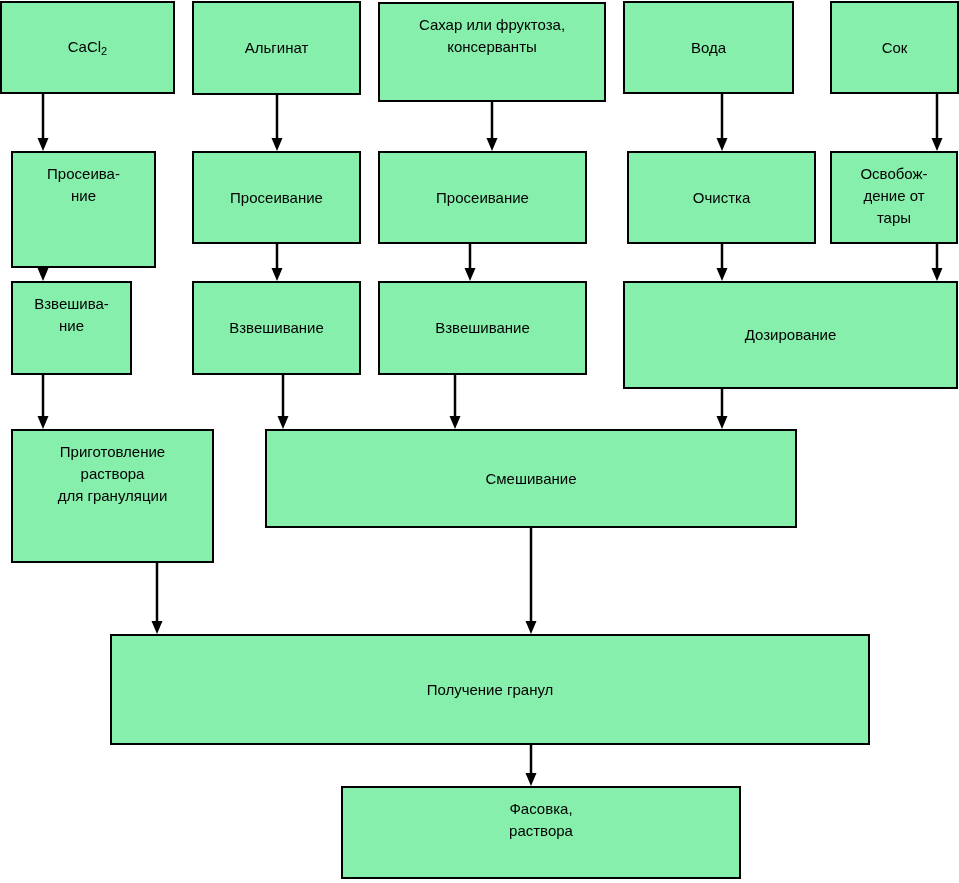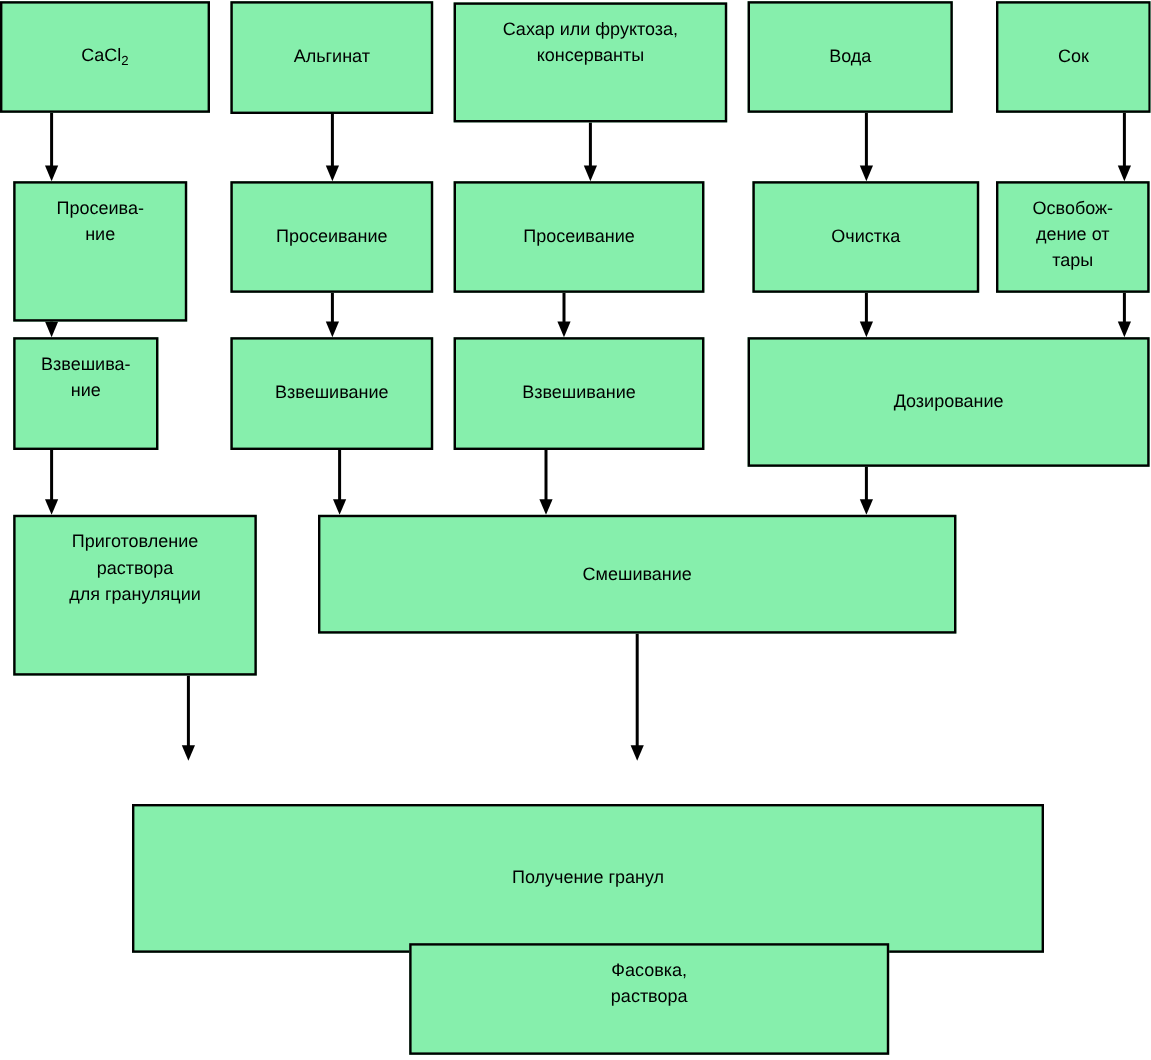--- a/index.html
+++ b/index.html
@@ -141,17 +141,17 @@
 тары</span></div>
       <div class="node tall-text" style="left: 11px; top: 281px; width: 121px; height: 94px; border-color: rgb(0, 0, 0); color: rgb(0, 0, 0);"><span class="node-label">Взвешива-
 ние</span></div>
       <div class="node" style="left: 192px; top: 281px; width: 169px; height: 94px; border-color: rgb(0, 0, 0); color: rgb(0, 0, 0);"><span class="node-label">Взвешивание</span></div>
       <div class="node" style="left: 378px; top: 281px; width: 209px; height: 94px; border-color: rgb(0, 0, 0); color: rgb(0, 0, 0);"><span class="node-label">Взвешивание</span></div>
       <div class="node" style="left: 623px; top: 281px; width: 335px; height: 108px; border-color: rgb(0, 0, 0); color: rgb(0, 0, 0);"><span class="node-label">Дозирование</span></div>
       <div class="node tall-text" style="left: 11px; top: 429px; width: 203px; height: 134px; border-color: rgb(0, 0, 0); color: rgb(0, 0, 0);"><span class="node-label">Приготовление
 раствора
 для грануляции</span></div>
       <div class="node" style="left: 265px; top: 429px; width: 532px; height: 99px; border-color: rgb(0, 0, 0); color: rgb(0, 0, 0);"><span class="node-label">Смешивание</span></div>
-      <div class="node" style="left: 110px; top: 670px; width: 760px; height: 124px; border-color: rgb(0, 0, 0); color: rgb(0, 0, 0);"><span class="node-label">Получение гранул</span></div>
+      <div class="node" style="left: 110px; top: 634px; width: 760px; height: 111px; border-color: rgb(0, 0, 0); color: rgb(0, 0, 0);"><span class="node-label">Получение гранул</span></div>
       <div class="node tall-text" style="left: 341px; top: 786px; width: 400px; height: 93px; border-color: rgb(0, 0, 0); color: rgb(0, 0, 0);"><span class="node-label">Фасовка,
 раствора</span></div>
     </div>
 </div>
 
 </body></html>

